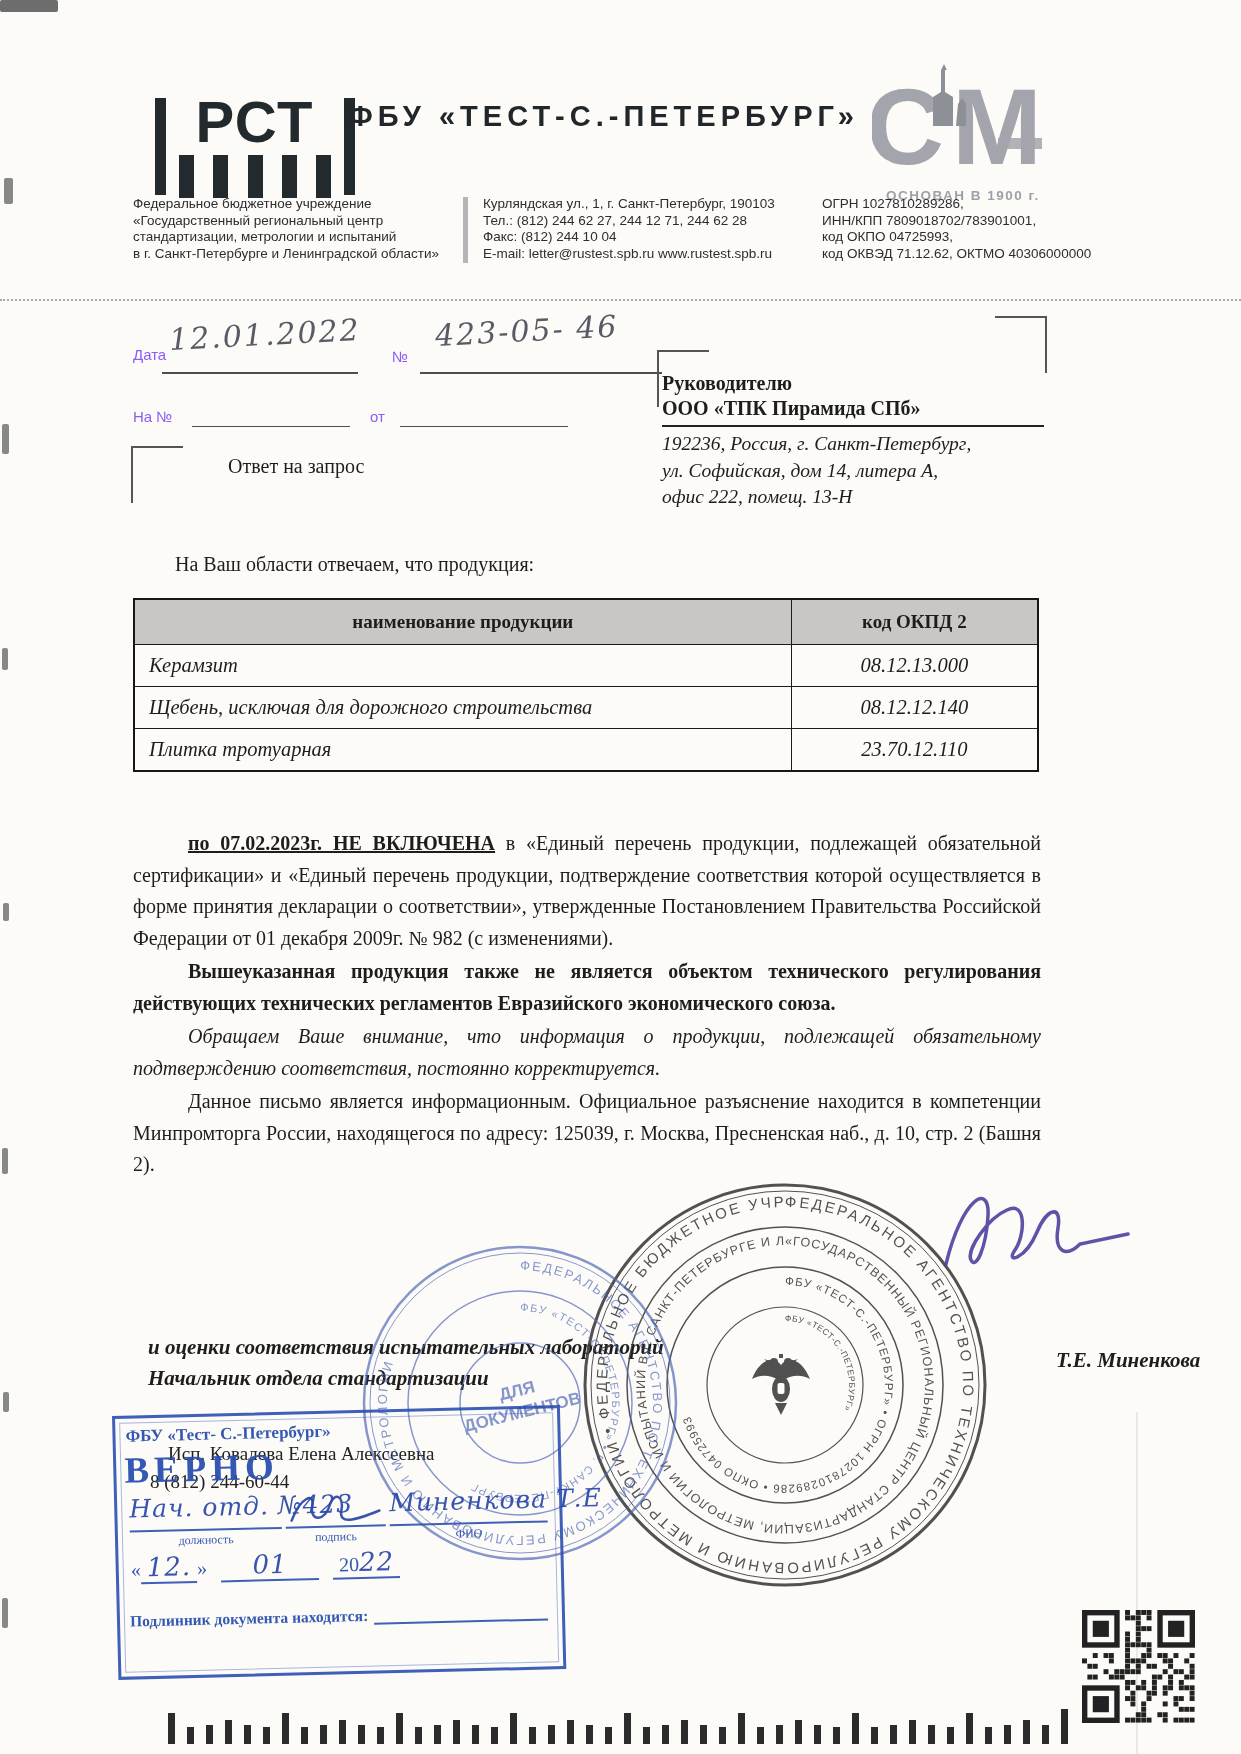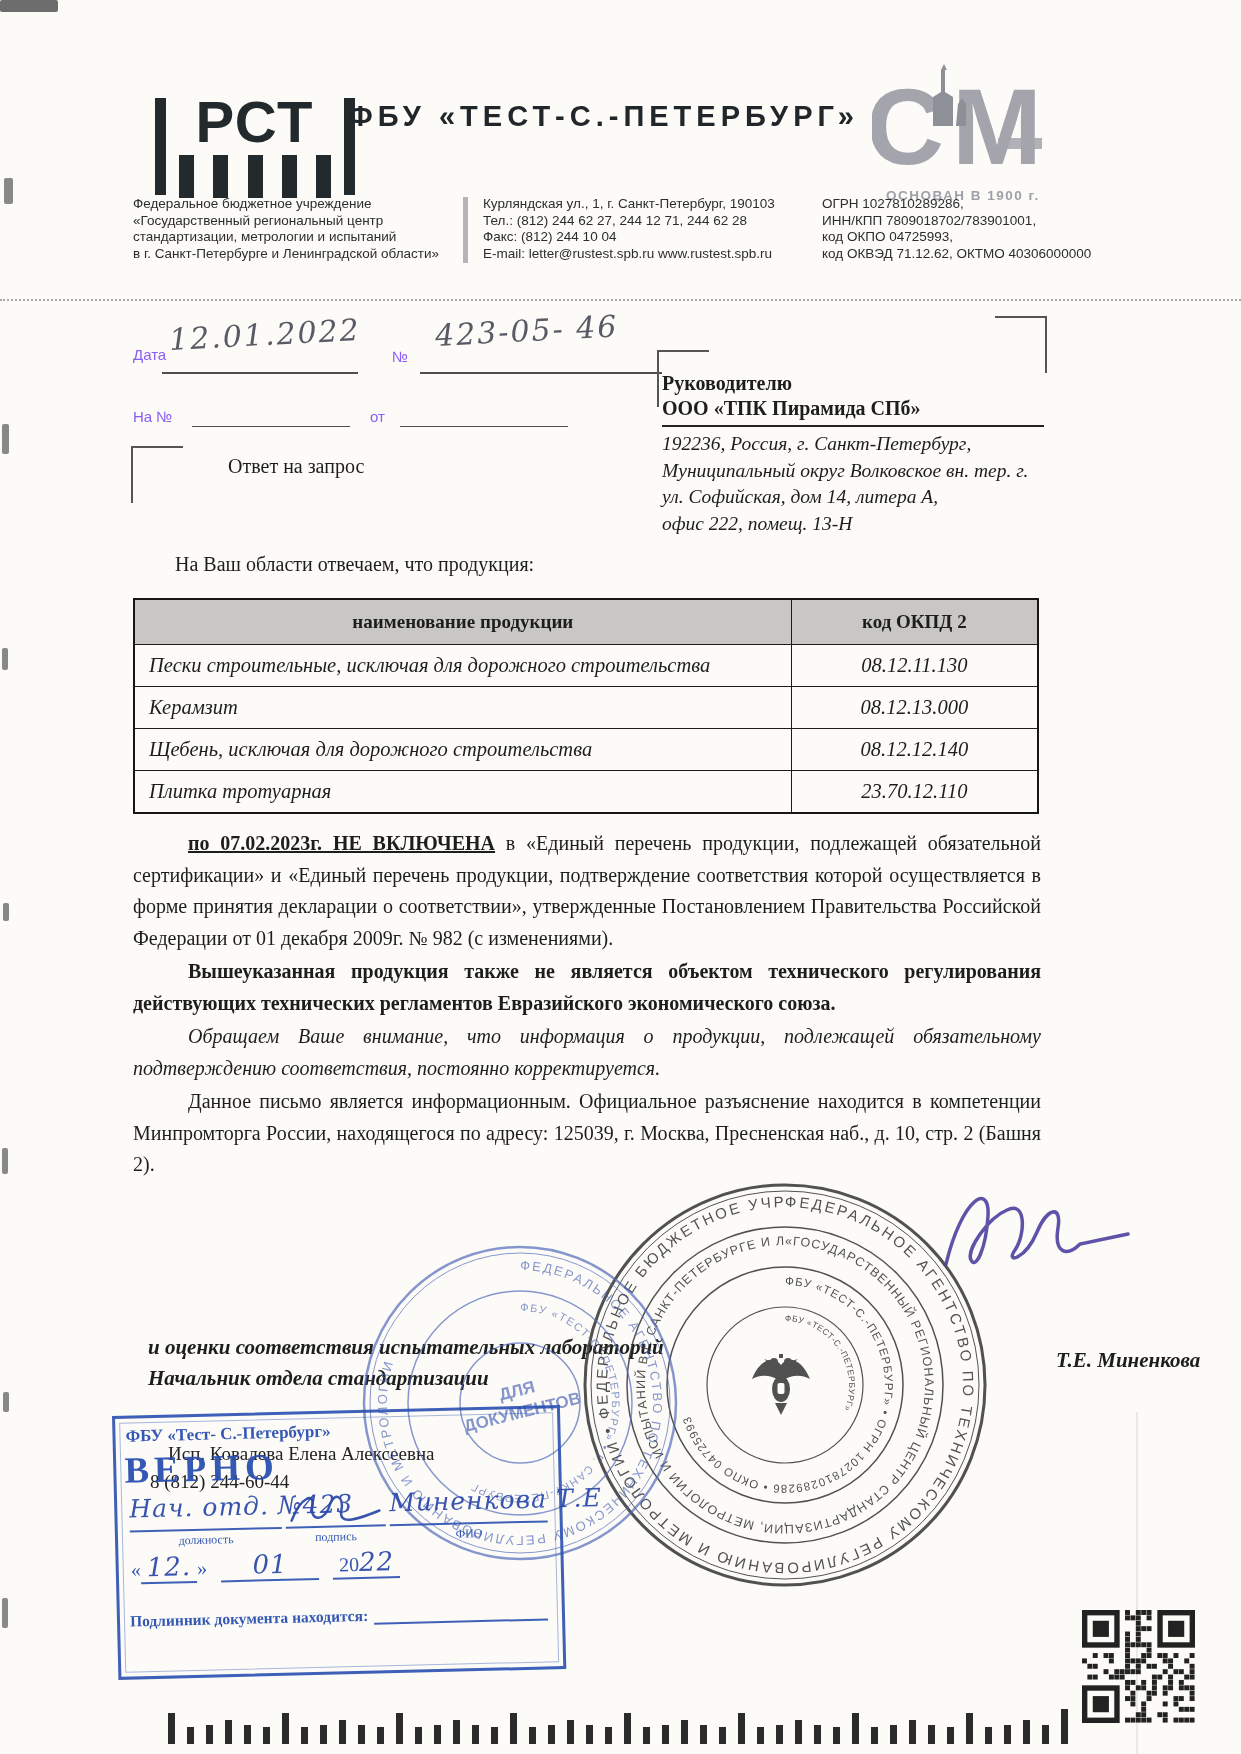--- a/index.html
+++ b/index.html
@@ -200,37 +200,32 @@
   <div class="abs corner-tl" style="left:657px;top:350px;"></div>
   <div class="abs corner-tr" style="left:995px;top:316px;"></div>
 
   <div class="abs subject">Ответ на запрос</div>
 
   <div class="abs addr">
     <div class="addr-to">Руководителю</div>
     <div class="addr-co">ООО  «ТПК Пирамида СПб»</div>
     <div class="addr-lines">
       <div>192236, Россия, г. Санкт-Петербург,</div>
-      <div>Муниципальный округ Волковское вн. тер. г.</div>
       <div>ул. Софийская, дом 14, литера А,</div>
       <div>офис 222, помещ. 13-Н</div>
     </div>
   </div>
 
   <div class="abs intro">На Ваш области отвечаем, что продукция:</div>
 
   <table class="abs prod-table">
     <tbody>
         <tr>
       <th>наименование продукции</th>
       <th>код ОКПД 2</th>
-    </tr>
-    <tr>
-      <td class="name">Пески строительные, исключая для дорожного строительства</td>
-      <td class="code">08.12.11.130</td>
     </tr>
     <tr>
       <td class="name">Керамзит</td>
       <td class="code">08.12.13.000</td>
     </tr>
     <tr>
       <td class="name">Щебень, исключая для дорожного строительства</td>
       <td class="code">08.12.12.140</td>
     </tr>
     <tr>

